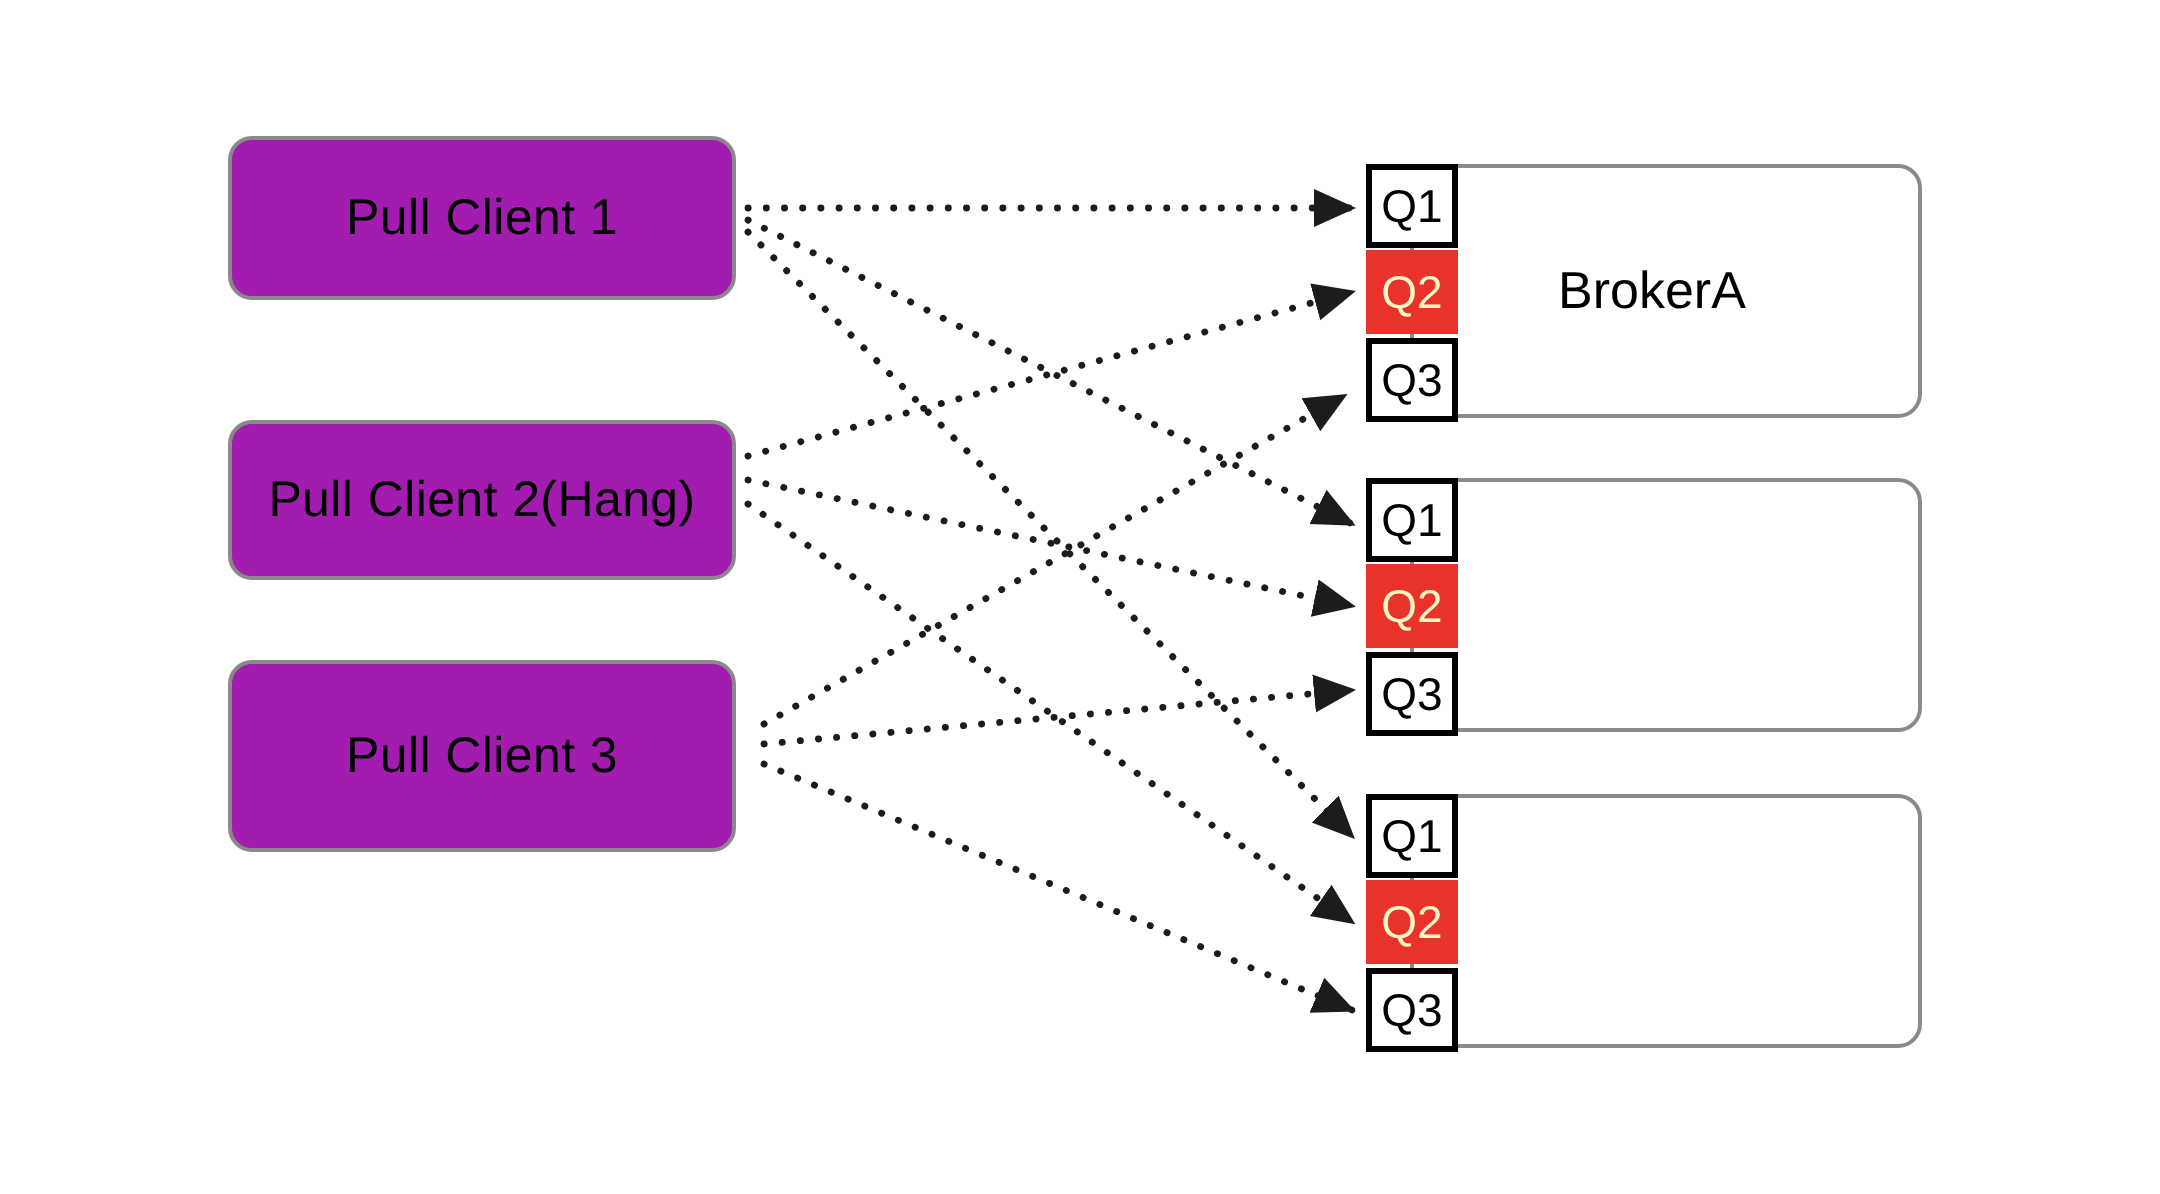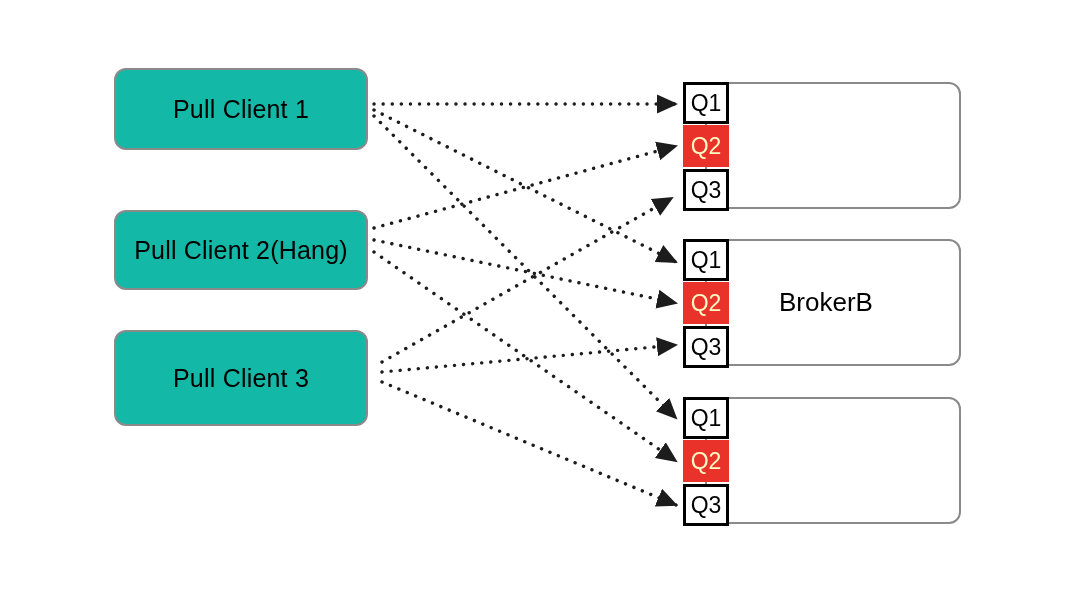--- a/index.html
+++ b/index.html
@@ -13,21 +13,21 @@
     height: 597px;
     background: #ffffff;
     overflow: hidden;
     font-family: "Liberation Sans", sans-serif;
   }
 
   
   .client-box {
     position: absolute;
     box-sizing: border-box;
-    background: #14b8a6;
+    background: #a21caf;
     border: 2px solid #8a8a8a;
     border-radius: 12px;
     display: flex;
     align-items: center;
     justify-content: center;
     color: #000000;
     font-size: 25px;
     font-weight: 500;
     letter-spacing: 0.2px;
     white-space: nowrap;
@@ -141,35 +141,35 @@
       <div class="client-box" style="left: 114px; top: 210px; width: 254px; height: 80px;">
         <span>Pull Client 2(Hang)</span>
       </div>
       <div class="client-box" style="left: 114px; top: 330px; width: 254px; height: 96px;">
         <span>Pull Client 3</span>
       </div>
     </div>
   <div id="brokers-layer">
       <div class="broker-group" style="left: 683px; top: 82px; width: 280px; height: 130px;">
         <div class="broker-card"></div>
+        <div class="broker-label">BrokerA</div>
         <div class="queue-stack">
           <div class="queue-box q-pos-0 normal">
             <span>Q1</span>
           </div>
           <div class="queue-box q-pos-1 active" style="background: rgb(232, 50, 42);">
             <span>Q2</span>
           </div>
           <div class="queue-box q-pos-2 normal">
             <span>Q3</span>
           </div>
         </div>
       </div>
       <div class="broker-group" style="left: 683px; top: 239px; width: 280px; height: 130px;">
         <div class="broker-card"></div>
-        <div class="broker-label">BrokerB</div>
         <div class="queue-stack">
           <div class="queue-box q-pos-0 normal">
             <span>Q1</span>
           </div>
           <div class="queue-box q-pos-1 active" style="background: rgb(232, 50, 42);">
             <span>Q2</span>
           </div>
           <div class="queue-box q-pos-2 normal">
             <span>Q3</span>
           </div>

